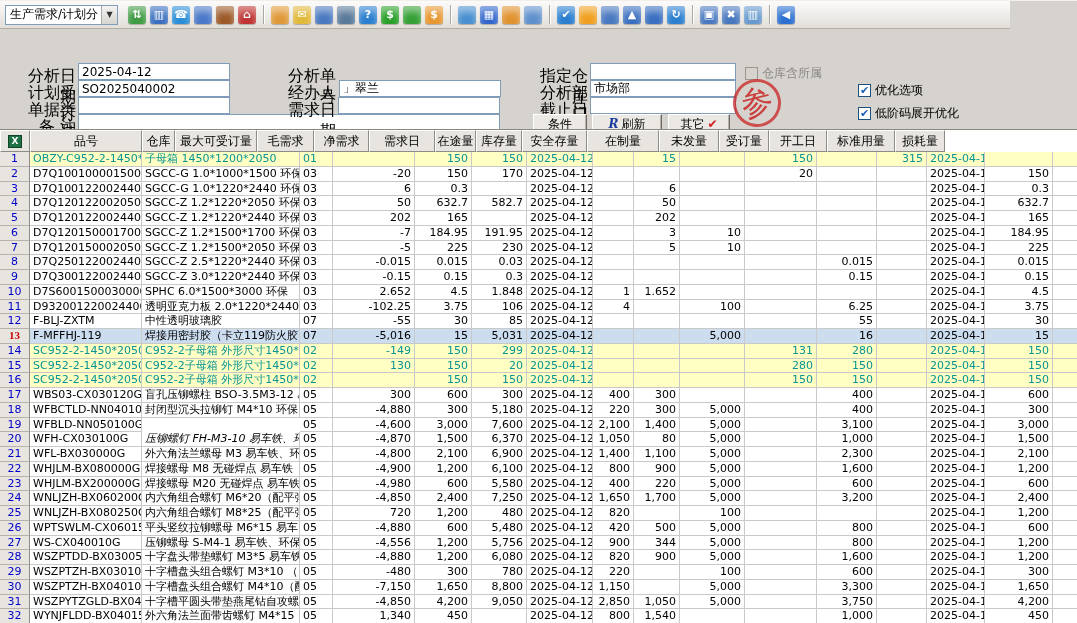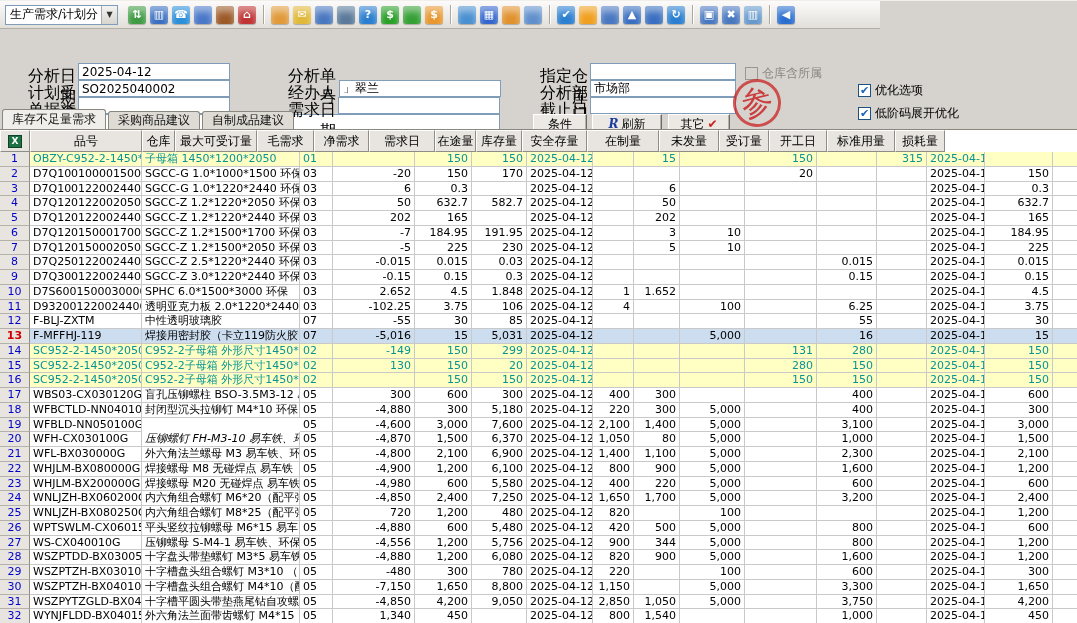--- a/index.html
+++ b/index.html
@@ -3,21 +3,21 @@
 <meta charset="utf-8">
 <style>
   * { margin:0; padding:0; box-sizing:border-box; }
   html,body { background:#888; }
   .win {
     position:relative; width:1077px; height:623px; background:#d6d3ce;
     font-family:"DejaVu Sans","Liberation Sans",sans-serif; overflow:hidden;
     border-top:1px solid #f0efec;
   }
   
-  .toolbar { position:absolute; top:0; left:0; width:880px; height:28px;
+  .toolbar { position:absolute; top:0; left:0; width:1010px; height:28px;
     background:linear-gradient(#fcfbfa,#e2dfd9); border-bottom:1px solid #b2afa8;
     display:flex; align-items:center; padding-left:5px; }
   .combo { width:113px; height:20px; background:#fff; border:1px solid #7f9db9;
     display:flex; align-items:center; justify-content:space-between;
     font-size:12px; padding-left:4px; margin-right:8px; }
   .combo-arrow { width:16px; height:18px; background:linear-gradient(#f4f3f1,#d8d5cf);
     border-left:1px solid #aaa; font-size:8px; color:#333;
     display:flex; align-items:center; justify-content:center; }
   .ticon { width:18px; height:18px; border-radius:3px; margin:0 2px;
     display:flex; align-items:center; justify-content:center;
@@ -67,21 +67,21 @@
   .gc { flex:none; height:14.75px; border-right:1px solid #c9c9c9; border-bottom:1px solid #c9c9c9;
     font-size:11px; line-height:13px; padding:0 3px; overflow:hidden; white-space:nowrap;
     color:#000; background:#fff; }
   .gc.num { text-align:right; }
   .gc.ctr { text-align:center; }
   .rownum { background:#e8e5e0; color:#0000c8; text-align:center;
     border-right:1px solid #8f8c85; border-bottom:1px solid #b5b2ab; padding:0; }
   .grow.yellow .gc { background:#ffffc4; color:#089494; }
   .grow.yellow .rownum { background:#e8e5e0; color:#0000c8; }
   .grow.selected .gc { background:#cdddf0; }
-  .grow.selected .rownum { background:#e8e5e0; color:#d00000; font-weight:bold; }
+  .grow.selected .rownum { background:#e8e5e0; color:#d00000; font-weight:bold;font-family:Liberation Serif, serif; }
 </style>
 </head>
 <body>
 
 <div class="win">
 
   <div class="toolbar">
     <div class="combo">
       <span>生产需求/计划分</span>
       <span class="combo-arrow">▼</span>
@@ -168,25 +168,20 @@
     </div>
     <div class="btn" style="left:668px;top:85px;width:62px;">
       <span>其它</span>
       <span class="redcheck">✔</span>
     </div>
 
     <div class="stamp">参</div>
     <div class="groove"></div>
   </div>
 
-  <div class="tabbar" id="tab-bar">
-      <div class="tab active">库存不足量需求</div>
-      <div class="tab">采购商品建议</div>
-      <div class="tab">自制成品建议</div>
-    </div>
 
   <div class="grid">
     <div class="ghead" id="grid-header">
         <div class="gh" style="width: 30px;">
           <span class="xlicon">X</span>
         </div>
         <div class="gh" style="width: 112px;">品号</div>
         <div class="gh" style="width: 33px;">仓库</div>
         <div class="gh" style="width: 82px;">最大可受订量</div>
         <div class="gh" style="width: 57px;">毛需求</div>

